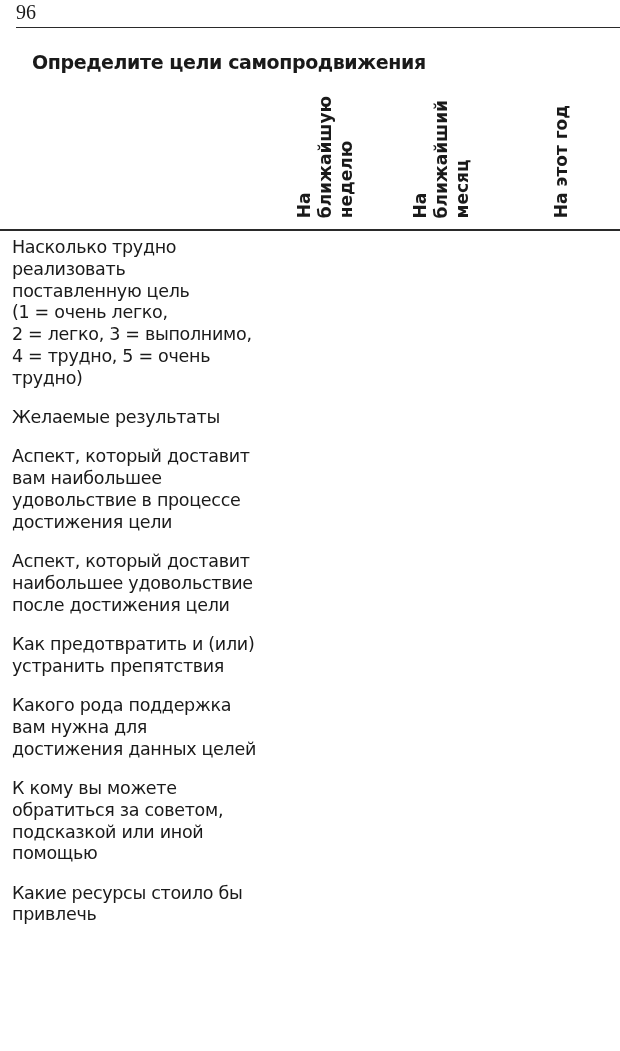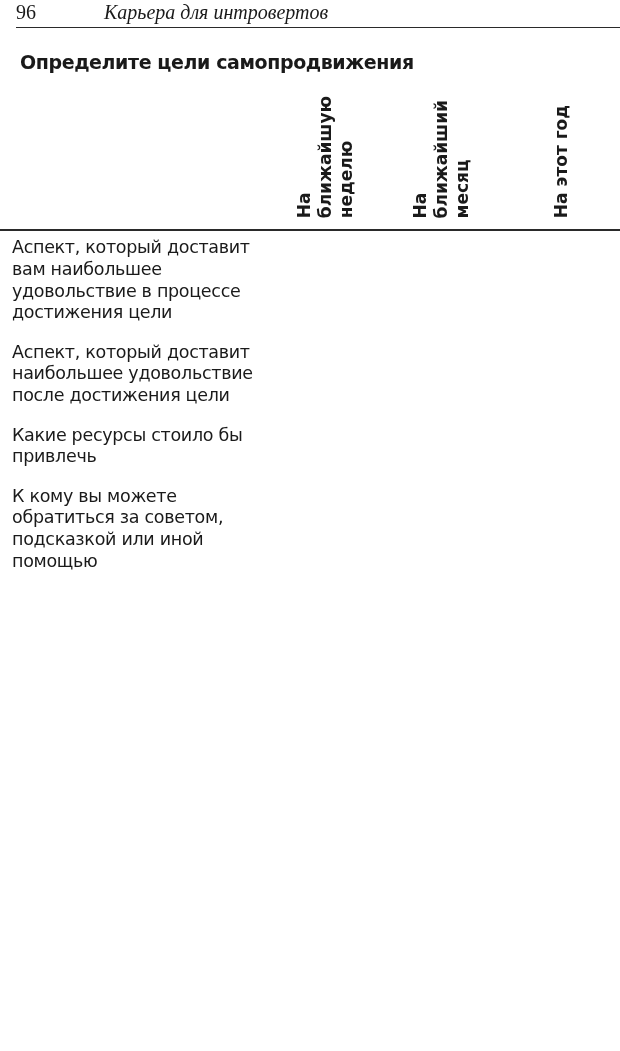--- a/index.html
+++ b/index.html
@@ -1,35 +1,34 @@
 <!DOCTYPE html>
 <html><head>
   <meta charset="utf-8">
   <style>
     html, body { margin: 0; padding: 0; background: #ffffff; }
     body { width: 620px; height: 1051px; position: relative; overflow: hidden; color: #1a1a1a; }
     .running-head { position: absolute; left: 16px; top: 0; width: 620px; height: 27px; border-bottom: 1.5px solid #2a2a2a; }
     .page-num { position: absolute; left: 0; top: 0; font-family: "Liberation Serif", serif; font-size: 20px; line-height: 24px; }
     .book-title { position: absolute; left: 88px; top: 0; font-family: "Liberation Serif", serif; font-style: italic; font-size: 20px; line-height: 24px; }
-    .section-title { position: absolute; left: 0; top: 49px; font-family: "DejaVu Sans", sans-serif; font-weight: bold; font-size: 19px; letter-spacing: -0.4px; line-height: 26px; padding-left: 20px; }
+    .section-title { position: absolute; left: 12px; top: 49px; font-family: "DejaVu Sans", sans-serif; font-weight: bold; font-size: 19px; letter-spacing: -0.4px; line-height: 26px; padding-left: 20px; }
     .col-header { position: absolute; top: 90px; height: 128px; display: flex; align-items: flex-end; }
     .col-header .vtext { writing-mode: vertical-rl; transform: rotate(180deg); font-family: "DejaVu Sans", sans-serif; font-weight: bold; font-size: 17px; line-height: 21px; white-space: pre-line; text-align: left; }
     .ch1 { left: 294px; }
     .ch2 { left: 410px; }
     .ch3 { left: 551px; }
     .table-rule { position: absolute; left: 0; top: 229px; width: 620px; border-top: 2px solid #2a2a2a; }
     .rows { position: absolute; left: 12px; top: 237px; width: 260px; font-family: "DejaVu Sans", sans-serif; font-size: 17.5px; line-height: 21.8px; letter-spacing: -0.3px; }
     .row { margin-bottom: 17.5px; white-space: pre-line; }
   </style>
 </head>
 <body>
 
 <div class="running-head">
   <span class="page-num">96</span>
-  <span class="book-title">Карьера для интровертов</span>
 </div>
 
 <div class="section-title">Определите цели самопродвижения</div>
 
 <div class="col-header ch1">
   <span class="vtext">На
 ближайшую
 неделю</span>
 </div>
 <div class="col-header ch2">
@@ -37,26 +36,39 @@
 ближайший
 месяц</span>
 </div>
 <div class="col-header ch3">
   <span class="vtext">На этот год</span>
 </div>
 
 <div class="table-rule"></div>
 
 <div class="rows">
+  <div class="row">Насколько трудно
+реализовать
+поставленную цель
+(1 = очень легко,
+2 = легко, 3 = выполнимо,
+4 = трудно, 5 = очень
+трудно)</div>
+  <div class="row">Желаемые результаты</div>
   <div class="row">Аспект, который доставит
 вам наибольшее
 удовольствие в процессе
 достижения цели</div>
   <div class="row">Аспект, который доставит
 наибольшее удовольствие
 после достижения цели</div>
-  <div class="row">Какие ресурсы стоило бы
-привлечь</div>
+  <div class="row">Как предотвратить и (или)
+устранить препятствия</div>
+  <div class="row">Какого рода поддержка
+вам нужна для
+достижения данных целей</div>
   <div class="row">К кому вы можете
 обратиться за советом,
 подсказкой или иной
 помощью</div>
+  <div class="row">Какие ресурсы стоило бы
+привлечь</div>
 </div>
 
 </body></html>

